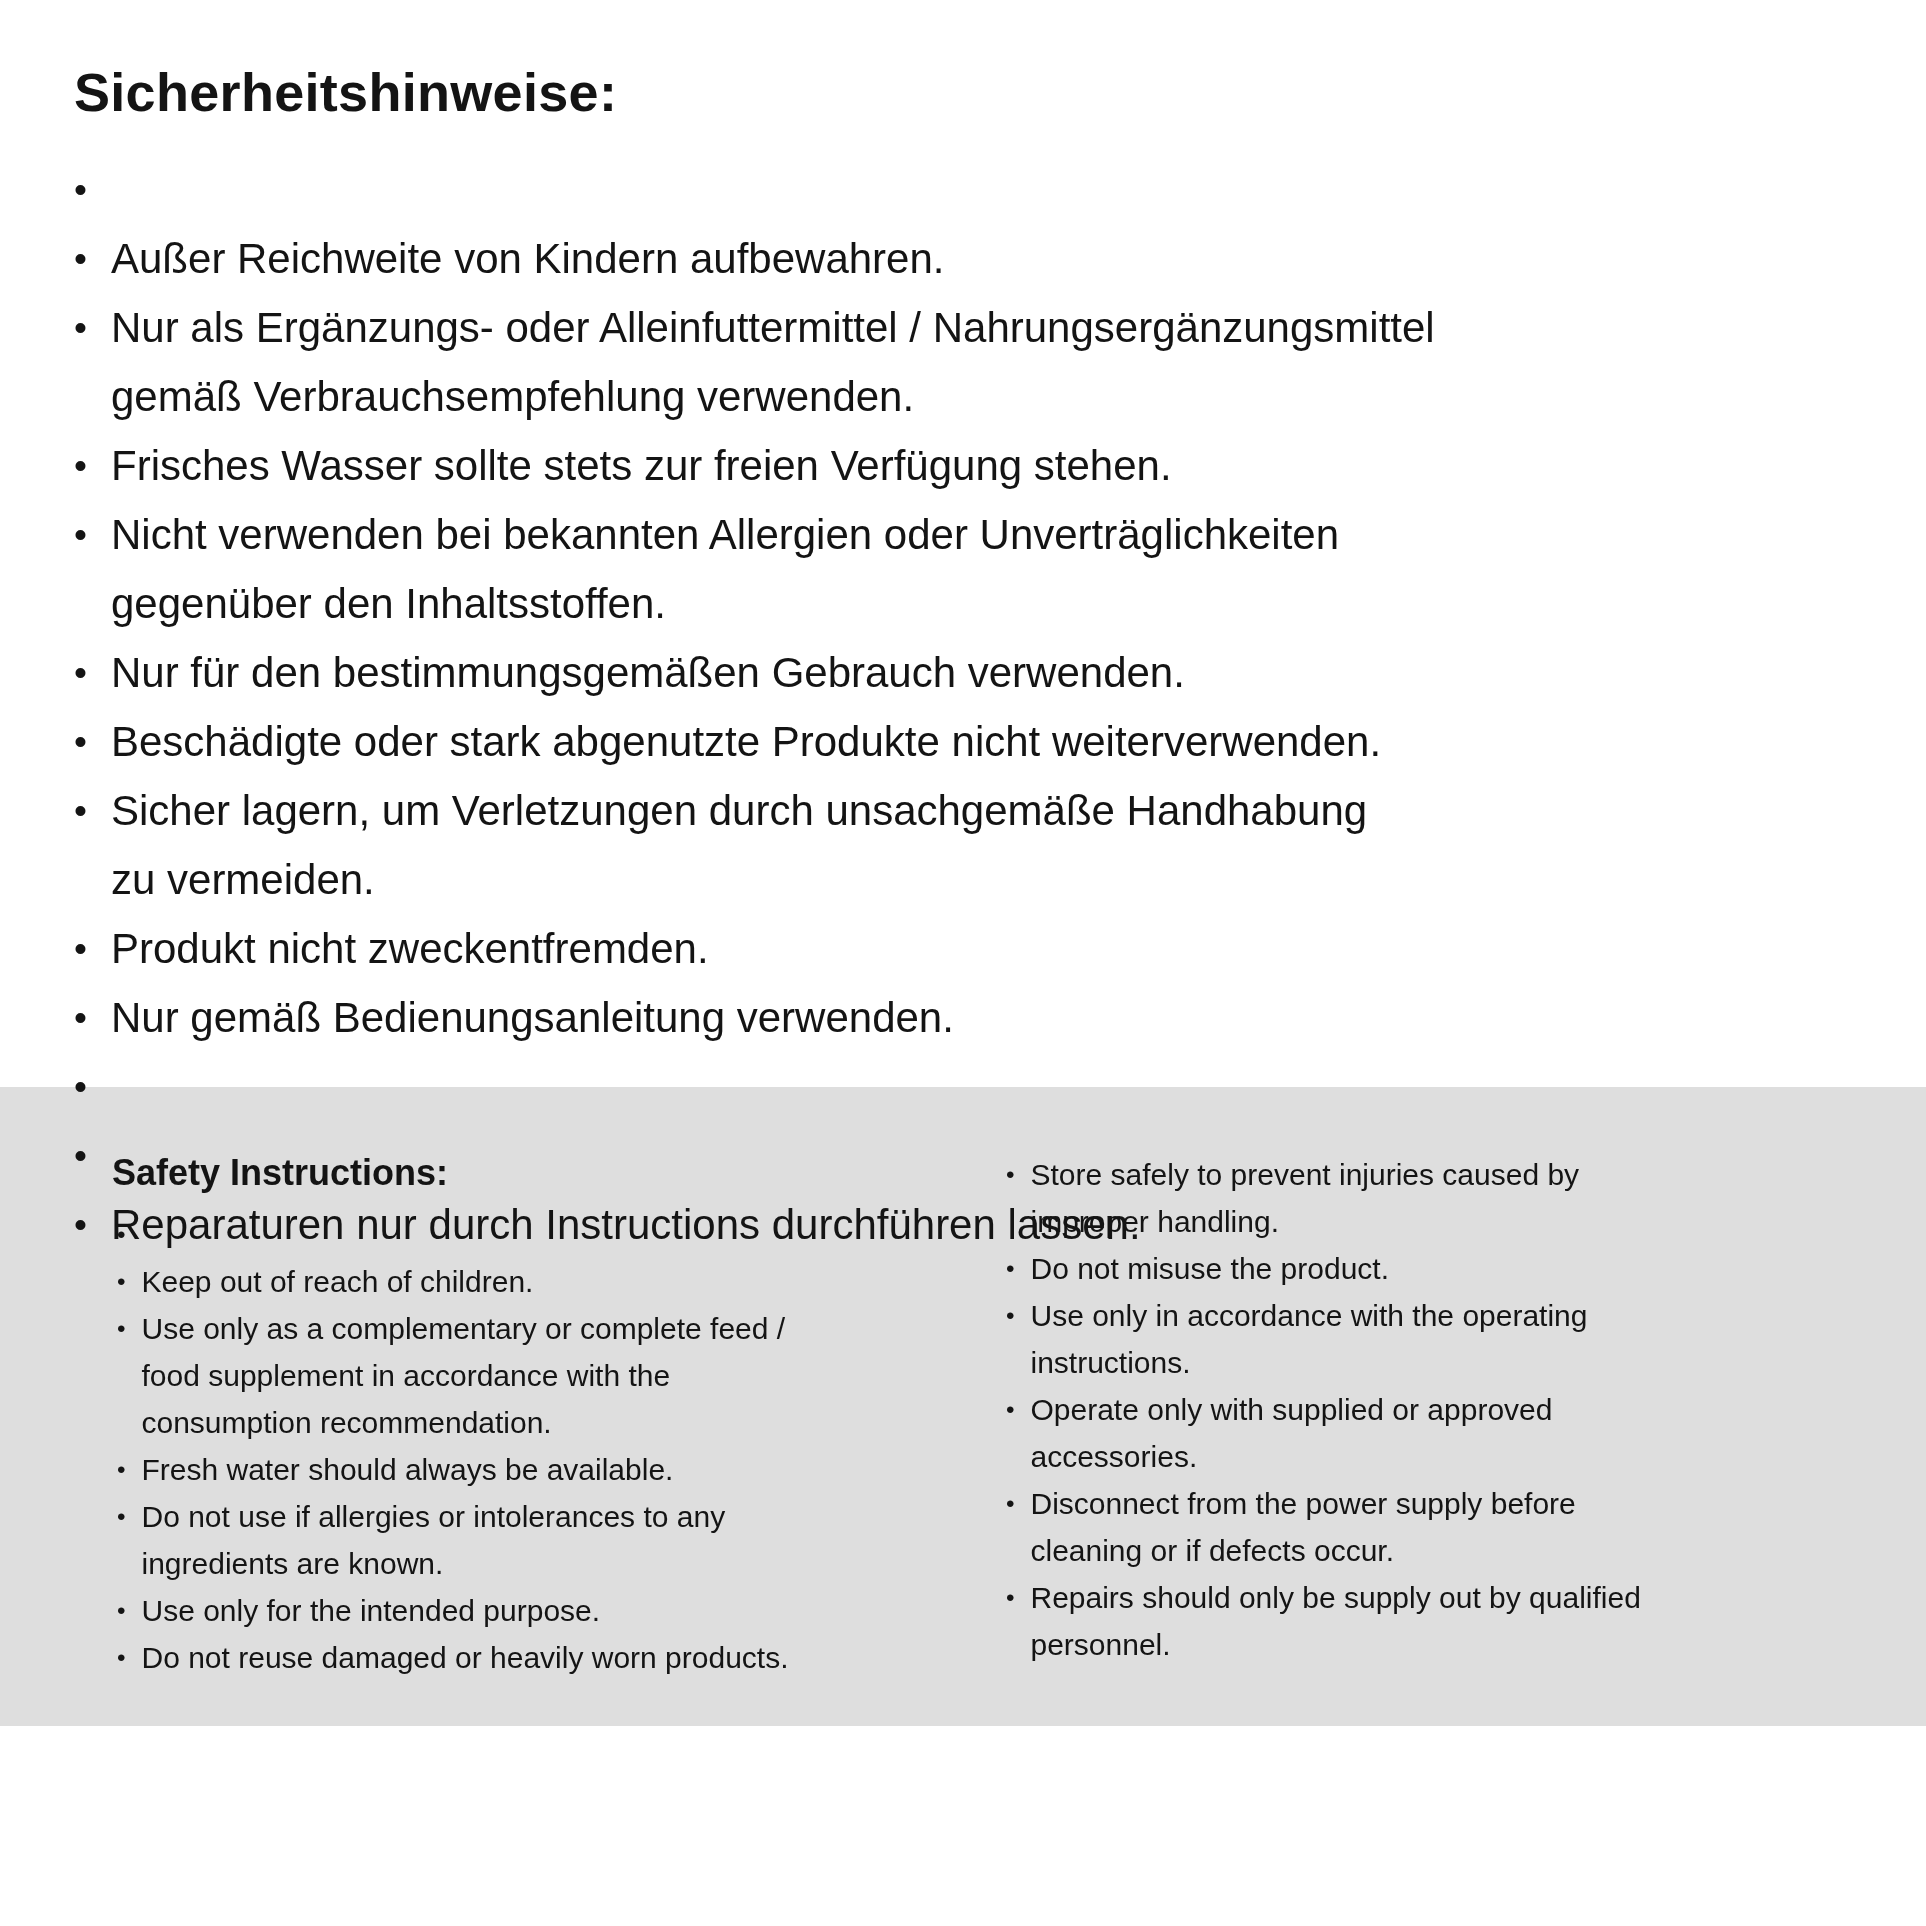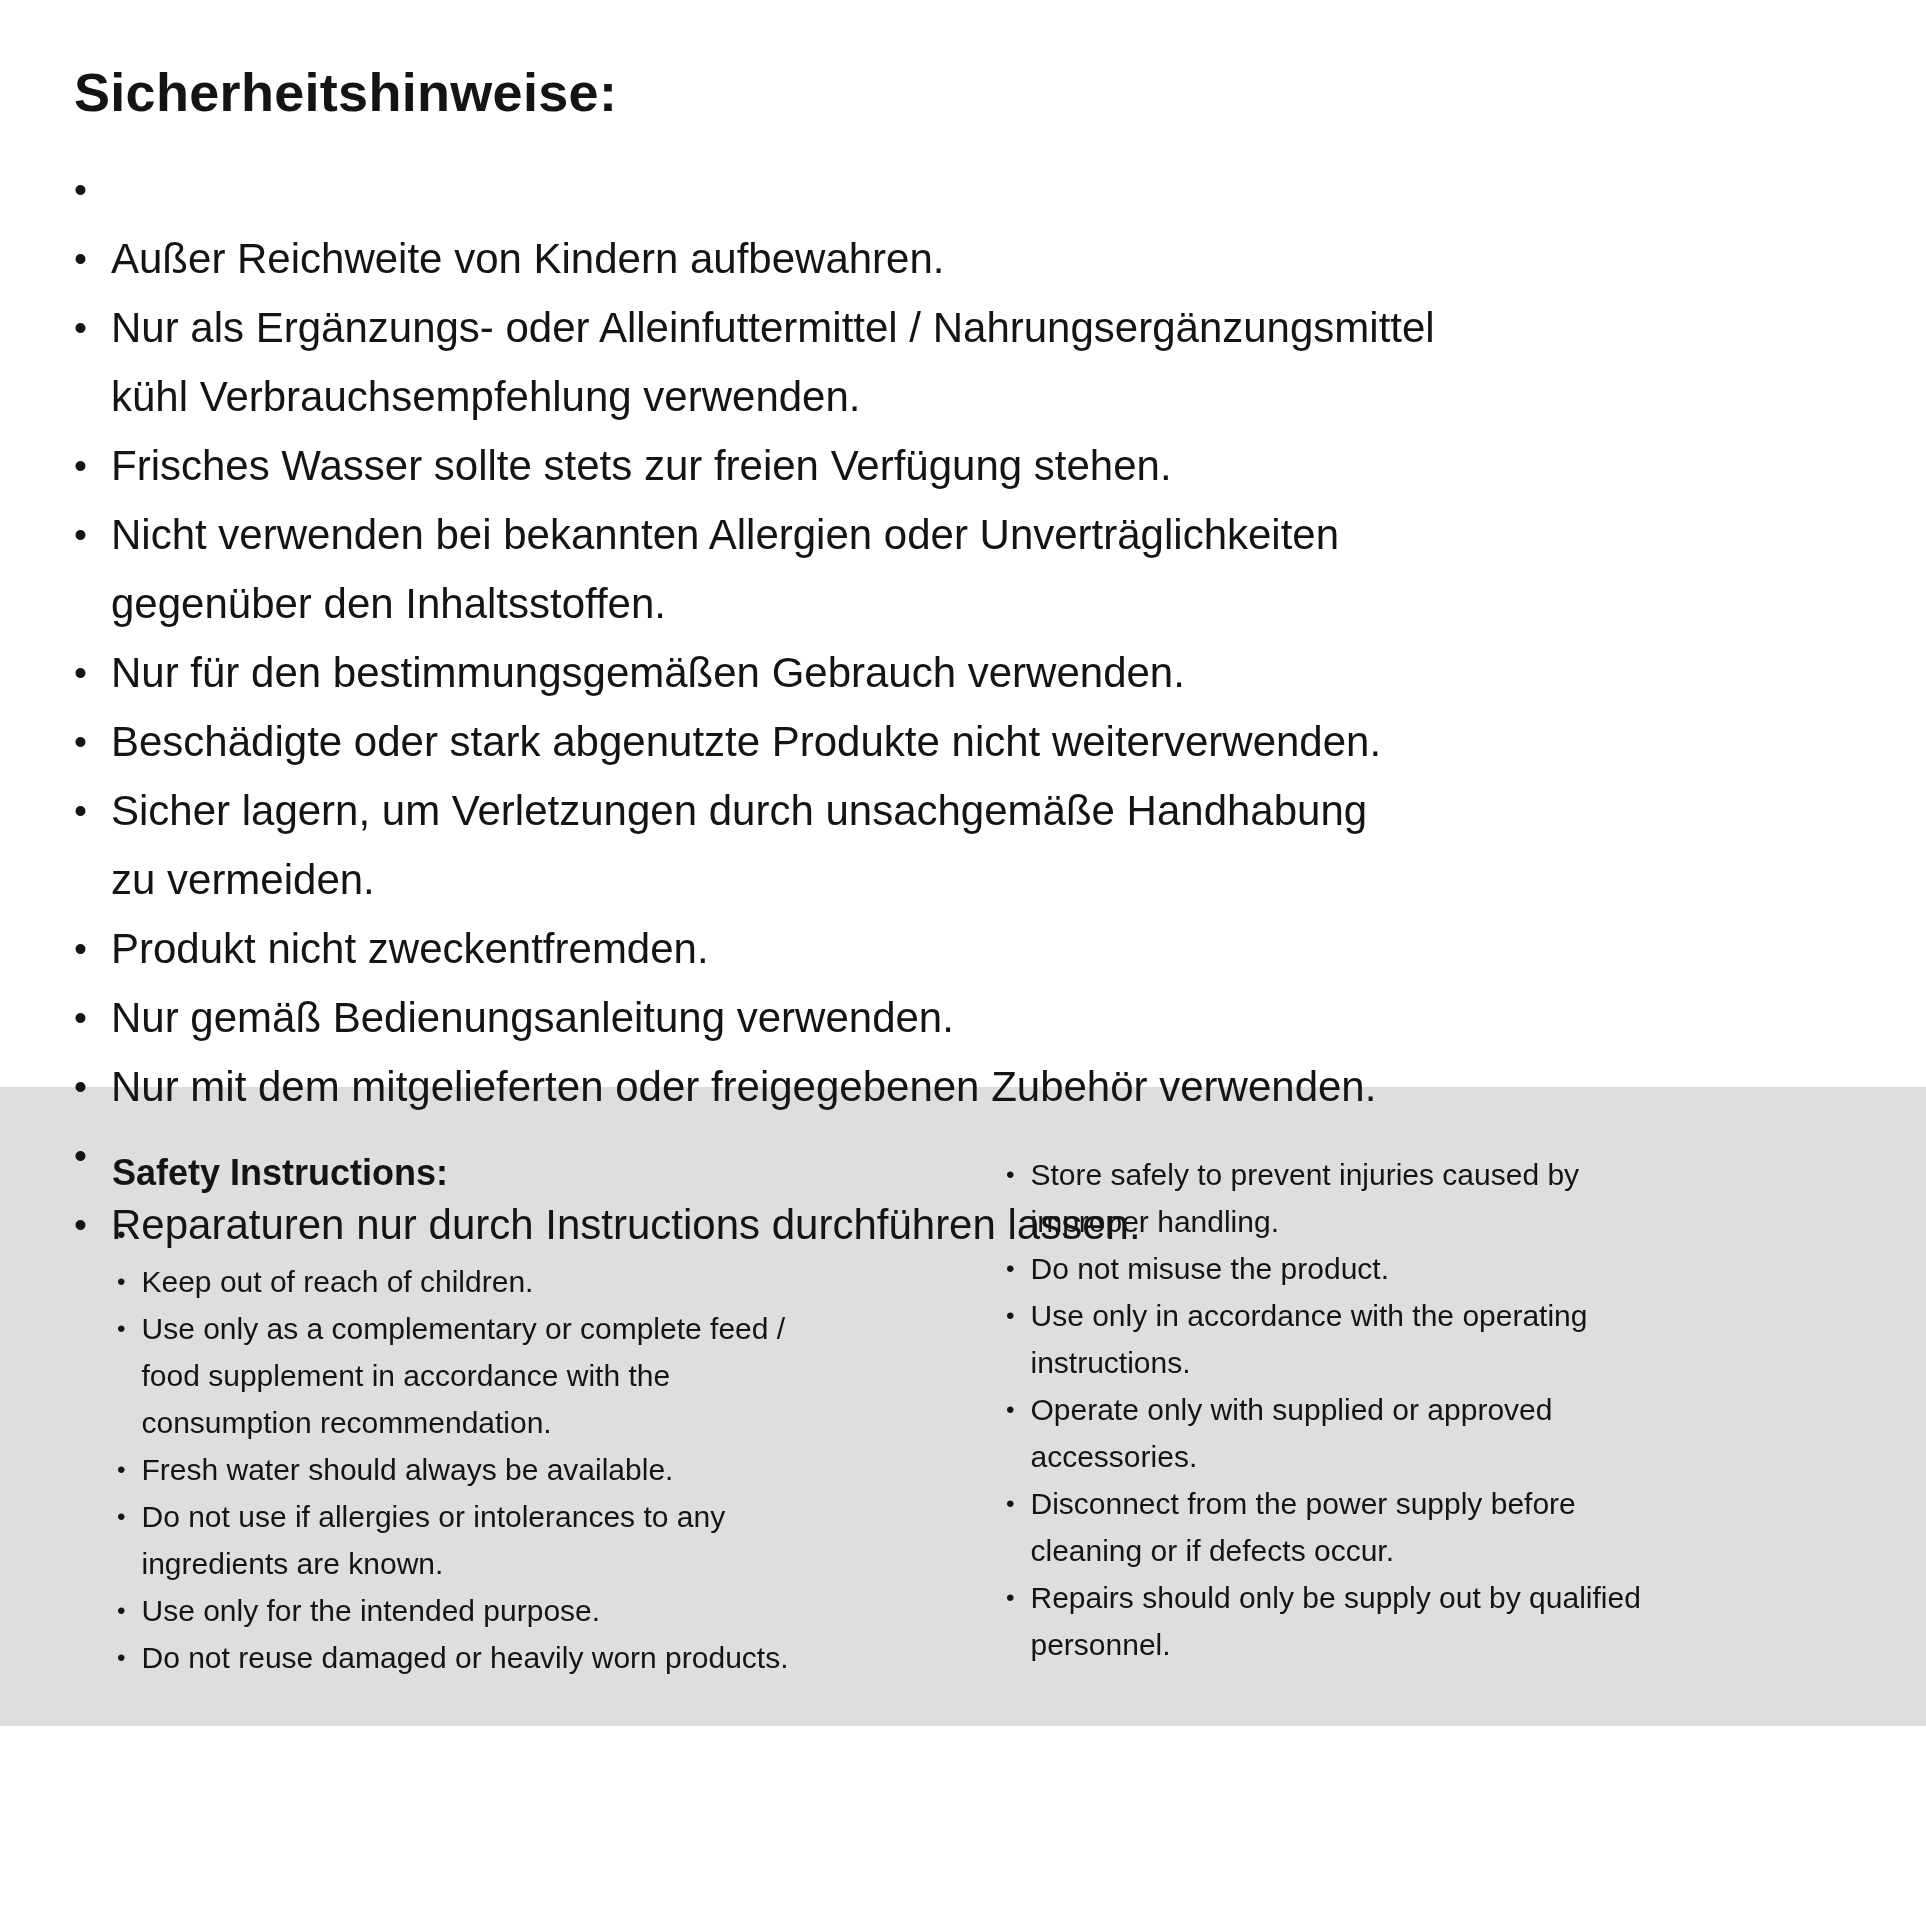--- a/index.html
+++ b/index.html
@@ -93,21 +93,21 @@
     <div class="li">
       <span class="marker">•</span>
     </div>
     <div class="li">
       <span class="marker">•</span>
       <span class="li-text">Außer Reichweite von Kindern aufbewahren.</span>
     </div>
     <div class="li">
       <span class="marker">•</span>
       <span class="li-text">Nur als Ergänzungs- oder Alleinfuttermittel / Nahrungsergänzungsmittel
-kühl Verbrauchsempfehlung verwenden.</span>
+gemäß Verbrauchsempfehlung verwenden.</span>
     </div>
     <div class="li">
       <span class="marker">•</span>
       <span class="li-text">Frisches Wasser sollte stets zur freien Verfügung stehen.</span>
     </div>
     <div class="li">
       <span class="marker">•</span>
       <span class="li-text">Nicht verwenden bei bekannten Allergien oder Unverträglichkeiten
 gegenüber den Inhaltsstoffen.</span>
     </div>
@@ -127,21 +127,20 @@
     <div class="li">
       <span class="marker">•</span>
       <span class="li-text">Produkt nicht zweckentfremden.</span>
     </div>
     <div class="li">
       <span class="marker">•</span>
       <span class="li-text">Nur gemäß Bedienungsanleitung verwenden.</span>
     </div>
     <div class="li">
       <span class="marker">•</span>
-      <span class="li-text">Nur mit dem mitgelieferten oder freigegebenen Zubehör verwenden.</span>
     </div>
     <div class="li">
       <span class="marker">•</span>
     </div>
     <div class="li">
       <span class="marker">•</span>
       <span class="li-text">Reparaturen nur durch Instructions durchführen lassen.</span>
     </div>
   </div>
 </section>

